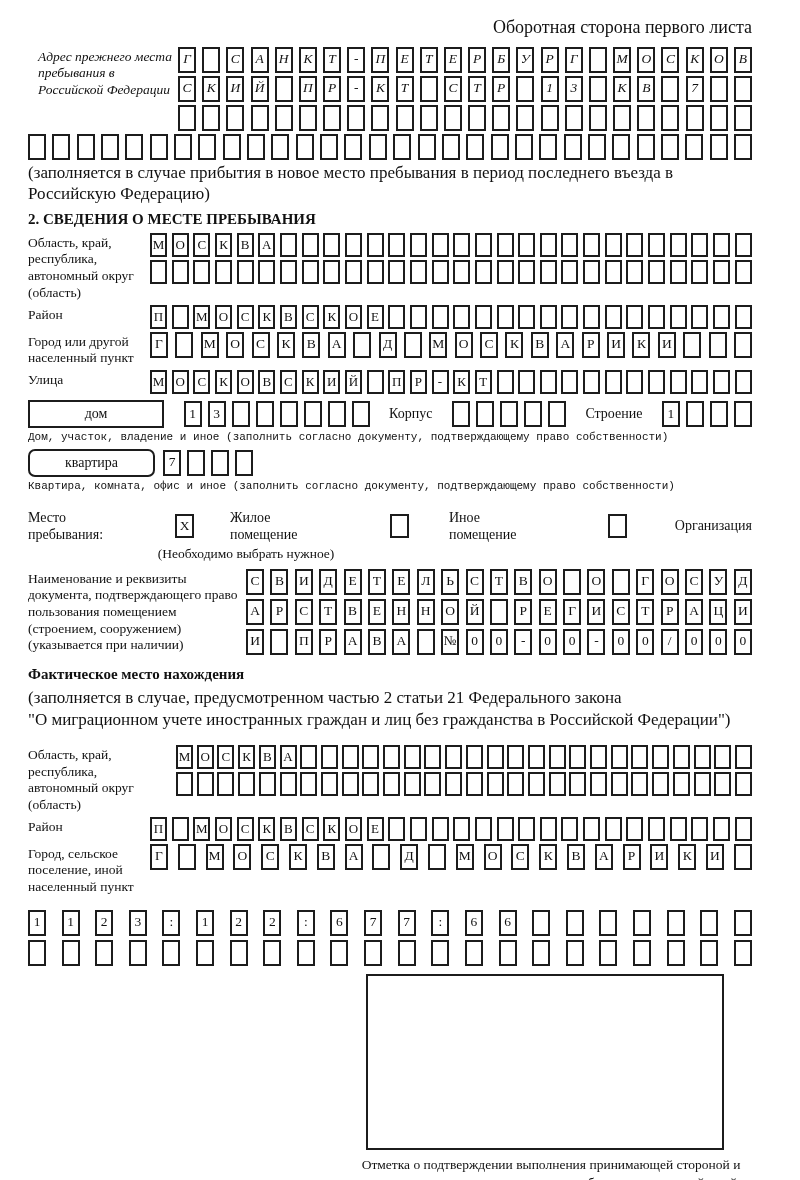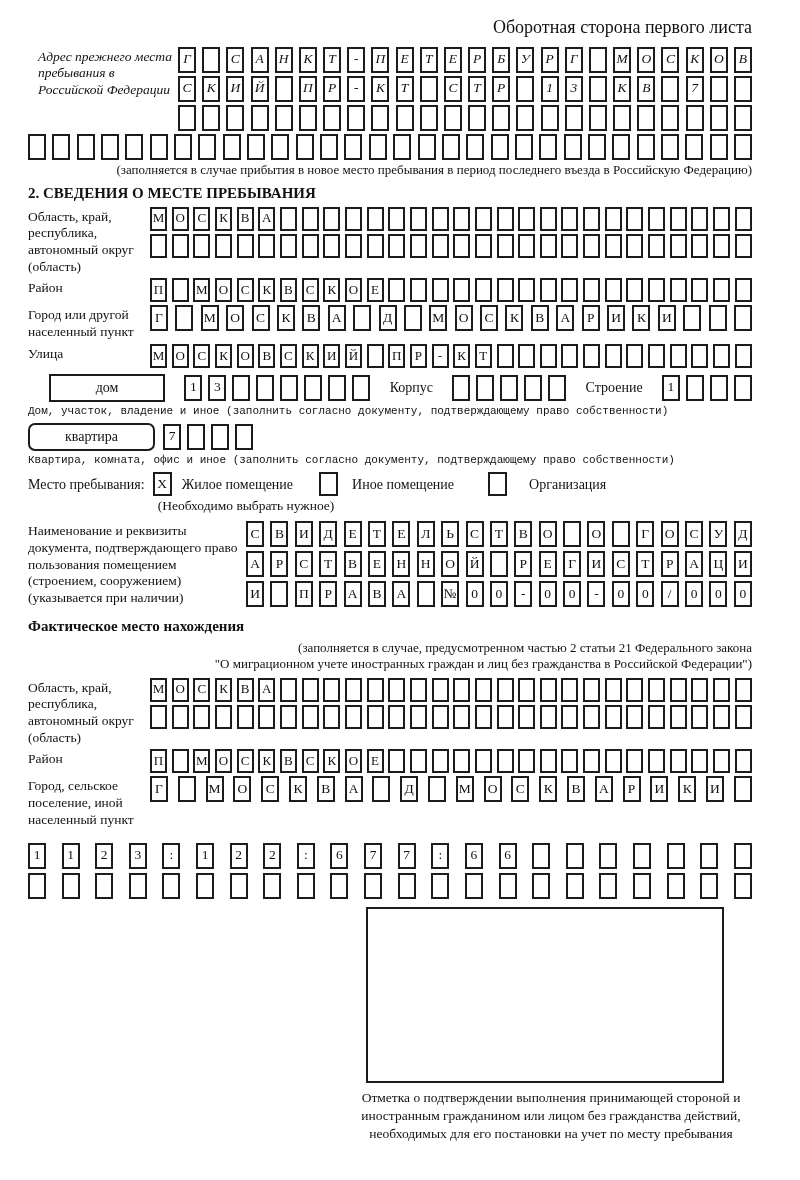--- a/index.html
+++ b/index.html
@@ -17,39 +17,39 @@
   .w122{width:122px;}
   .w218{width:218px;}
   .frows{flex:1;display:flex;flex-direction:column;gap:3px;min-width:0;}
   .boxrow{display:flex;justify-content:space-between;}
   .cell{
     box-sizing:border-box;flex:none;display:flex;align-items:center;justify-content:center;
     border:2px solid #1c1c1c;background:#fff;font-size:13px;
     width:17px;height:24px;
   }
   .lg .cell{width:18px;height:26px;font-size:13.5px;}
-  .caption-c{text-align:right;font-size:13px;}
+  .caption-c{text-align:left;font-size:17px;}
   .caption-l{font-size:11px;font-family:Liberation Mono, monospace;}
   .sec-title{font-weight:bold;font-size:15px;}
   
   .domrow{display:flex;justify-content:space-between;align-items:center;}
   .namedbox{box-sizing:border-box;border:2px solid #1c1c1c;height:28px;
     display:flex;align-items:center;justify-content:center;font-size:14px;flex:none;}
   .cellgroup{display:flex;gap:6px;flex:none;}
   .inline-lbl{font-size:14px;flex:none;}
   .kvrow{display:flex;align-items:center;gap:8px;}
   
   .mestorow{display:flex;align-items:center;font-size:14px;}
   .cbox{box-sizing:border-box;flex:none;width:19px;height:24px;border:2px solid #1c1c1c;
     display:flex;align-items:center;justify-content:center;font-size:13.5px;}
   .stamp{box-sizing:border-box;border:2px solid #1c1c1c;width:358px;height:176px;
     margin-left:338px;background:#fff;}
   .stamp-cap{margin-left:330px;width:386px;text-align:center;font-size:13.5px;line-height:1.35;}
   .mt2{margin-top:2px;}.mt3{margin-top:3px;}.mt4{margin-top:4px;}
-  .mt5{margin-top:5px;}.mt6{margin-top:6px;}.mt8{margin-top:8px;}.mt10{margin-top:10px;}
+  .mt5{margin-top:15px;gap:26px;}.mt6{margin-top:6px;}.mt8{margin-top:8px;}.mt10{margin-top:10px;}
   .mt20{margin-top:8px;font-style:italic;}
 </style>
 </head>
 <body>
 
 <div class="hdr-note">Оборотная сторона первого листа</div>
 
 <div class="field mt20">
   <div class="flabel w150">Адрес прежнего места пребывания в Российской Федерации</div>
   <div class="frows">
@@ -333,21 +333,21 @@
         <span class="cell"></span>
         <span class="cell"></span>
         <span class="cell"></span>
         <span class="cell"></span>
         <span class="cell"></span>
       </div>
   </div>
 </div>
 
 <div class="domrow mt6">
-  <div class="namedbox" style="width:116px;margin-left:21px;">дом</div>
+  <div class="namedbox" style="width:136px;">дом</div>
   <div class="cellgroup lg">
       <span class="cell">1</span>
       <span class="cell">3</span>
       <span class="cell"></span>
       <span class="cell"></span>
       <span class="cell"></span>
       <span class="cell"></span>
       <span class="cell"></span>
       <span class="cell"></span>
     </div>

